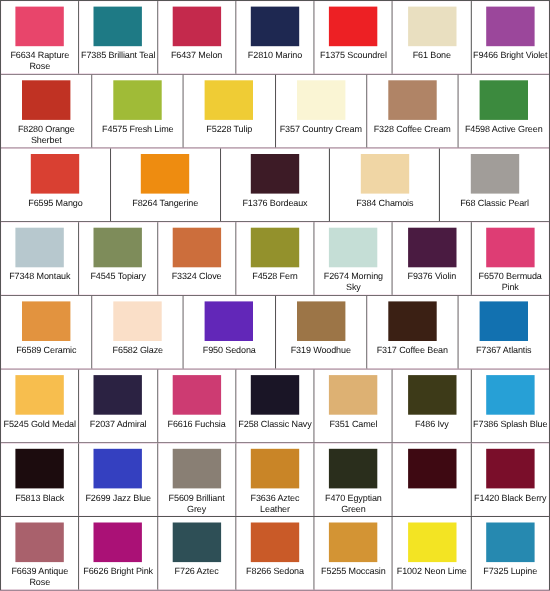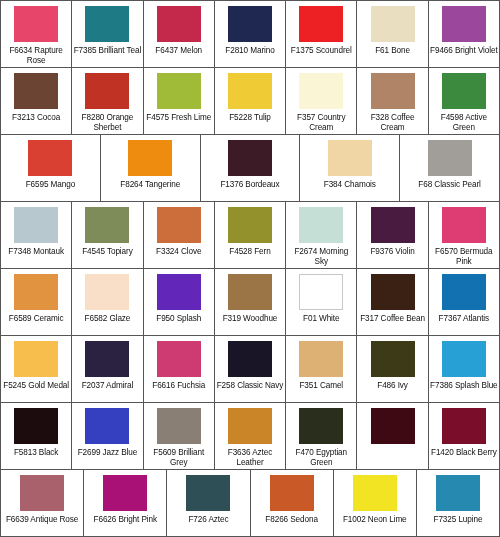--- a/index.html
+++ b/index.html
@@ -95,24 +95,20 @@
         <div class="swatch-chip" style="background-color: rgb(233, 223, 192);"></div>
         <div class="swatch-label">F61 Bone</div>
       </div>
       <div class="swatch-cell">
         <div class="swatch-chip" style="background-color: rgb(155, 71, 155);"></div>
         <div class="swatch-label">F9466 Bright Violet</div>
       </div>
     </div>
     <div class="chart-row">
       <div class="swatch-cell">
-        <div class="swatch-chip" style="background-color: rgb(107, 68, 52);"></div>
-        <div class="swatch-label">F3213 Cocoa</div>
-      </div>
-      <div class="swatch-cell">
         <div class="swatch-chip" style="background-color: rgb(192, 50, 35);"></div>
         <div class="swatch-label">F8280 Orange Sherbet</div>
       </div>
       <div class="swatch-cell">
         <div class="swatch-chip" style="background-color: rgb(160, 187, 55);"></div>
         <div class="swatch-label">F4575 Fresh Lime</div>
       </div>
       <div class="swatch-cell">
         <div class="swatch-chip" style="background-color: rgb(239, 204, 53);"></div>
         <div class="swatch-label">F5228 Tulip</div>
@@ -186,31 +182,27 @@
       <div class="swatch-cell">
         <div class="swatch-chip" style="background-color: rgb(226, 147, 63);"></div>
         <div class="swatch-label">F6589 Ceramic</div>
       </div>
       <div class="swatch-cell">
         <div class="swatch-chip" style="background-color: rgb(250, 223, 200);"></div>
         <div class="swatch-label">F6582 Glaze</div>
       </div>
       <div class="swatch-cell">
         <div class="swatch-chip" style="background-color: rgb(98, 39, 184);"></div>
-        <div class="swatch-label">F950 Splash</div>
+        <div class="swatch-label">F950 Sedona</div>
       </div>
       <div class="swatch-cell">
         <div class="swatch-chip" style="background-color: rgb(156, 117, 71);"></div>
         <div class="swatch-label">F319 Woodhue</div>
       </div>
       <div class="swatch-cell">
-        <div class="swatch-chip chip-outline" style="background-color: rgb(255, 255, 255);"></div>
-        <div class="swatch-label">F01 White</div>
-      </div>
-      <div class="swatch-cell">
         <div class="swatch-chip" style="background-color: rgb(59, 32, 20);"></div>
         <div class="swatch-label">F317 Coffee Bean</div>
       </div>
       <div class="swatch-cell">
         <div class="swatch-chip" style="background-color: rgb(18, 113, 176);"></div>
         <div class="swatch-label">F7367 Atlantis</div>
       </div>
     </div>
     <div class="chart-row">
       <div class="swatch-cell">
@@ -280,20 +272,24 @@
         <div class="swatch-chip" style="background-color: rgb(170, 17, 118);"></div>
         <div class="swatch-label">F6626 Bright Pink</div>
       </div>
       <div class="swatch-cell">
         <div class="swatch-chip" style="background-color: rgb(46, 79, 86);"></div>
         <div class="swatch-label">F726 Aztec</div>
       </div>
       <div class="swatch-cell">
         <div class="swatch-chip" style="background-color: rgb(201, 90, 40);"></div>
         <div class="swatch-label">F8266 Sedona</div>
+      </div>
+      <div class="swatch-cell">
+        <div class="swatch-chip" style="background-color: rgb(211, 148, 52);"></div>
+        <div class="swatch-label">F5255 Moccasin</div>
       </div>
       <div class="swatch-cell">
         <div class="swatch-chip" style="background-color: rgb(243, 228, 35);"></div>
         <div class="swatch-label">F1002 Neon Lime</div>
       </div>
       <div class="swatch-cell">
         <div class="swatch-chip" style="background-color: rgb(38, 137, 176);"></div>
         <div class="swatch-label">F7325 Lupine</div>
       </div>
     </div>

